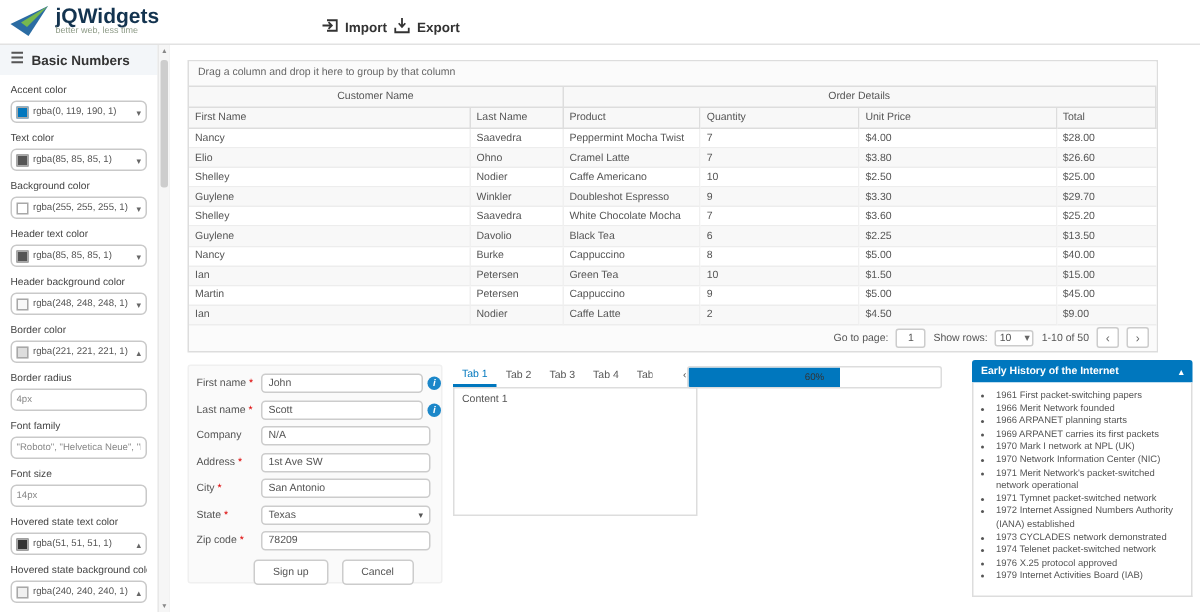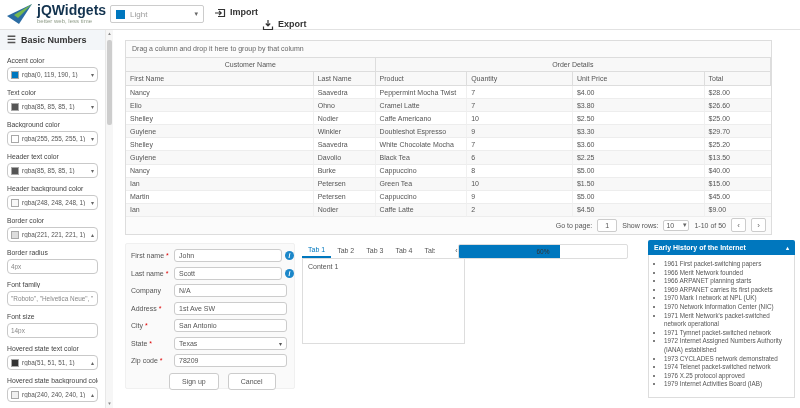--- a/index.html
+++ b/index.html
@@ -11,24 +11,24 @@
           border-bottom:1px solid #e2e2e2;box-sizing:border-box;}
   .logo{position:absolute;left:6px;top:3px;display:flex;align-items:flex-start;gap:4px;cursor:pointer;}
   .logo-title{font-size:14px;font-weight:bold;color:#13334f;line-height:14px;}
   .logo-tagline{font-size:6px;color:#8e9b87;margin-top:1px;}
   .theme-select{position:absolute;left:110px;top:5px;width:94px;height:18px;border:1px solid #ccc;
                 border-radius:2px;background:#fff;display:flex;align-items:center;padding:0 5px;gap:5px;
                 box-sizing:border-box;}
   .swatch-sq{width:9px;height:9px;background:#0077be;flex:none;}
   .theme-val{font-size:8px;color:#9a9a9a;flex:1;}
   .chev{font-size:7px;color:#666;}
-  .tool-btn{position:absolute;top:7px;height:16px;display:flex;align-items:flex-start;gap:4px;
+  .tool-btn{position:absolute;top:7px;height:16px;display:flex;align-items:flex-end;gap:4px;
             font-size:9px;font-weight:bold;color:#333;cursor:pointer;}
   .tool-btn svg{display:block;}
-  #import-btn{left:214px;} #export-btn{left:262px;margin-top:12px;}
+  #import-btn{left:214px;} #export-btn{left:262px;}
 
   
   .sidebar{position:absolute;left:0;top:30px;width:113px;height:378px;background:#fff;
            border-right:1px solid #e0e0e0;box-sizing:border-box;overflow:hidden;}
   .sidebar-header{width:105px;height:20px;background:#f3f6f9;display:flex;align-items:center;gap:5px;
                   padding-left:7px;box-sizing:border-box;font-size:9px;font-weight:bold;color:#333;}
   .burger{font-size:10px;color:#555;line-height:10px;}
   .sidebar-fields{width:105px;box-sizing:border-box;padding:7px 7px 0 7px;}
   .sfield{margin-bottom:7px;}
   .slabel{font-size:6.8px;color:#444;margin-bottom:3px;white-space:nowrap;overflow:hidden;}
@@ -125,25 +125,20 @@
   <div class="topbar">
     <div class="logo">
       <svg width="27" height="22" viewBox="0 0 27 22">
         <polygon points="1,13 26,1 13,21" fill="#2b6ca3"></polygon>
         <polygon points="8,12 26,1 12,15" fill="#76b84e"></polygon>
       </svg>
       <div>
         <div class="logo-title">jQWidgets</div>
         <div class="logo-tagline">better web, less time</div>
       </div>
-    </div>
-    <div class="theme-select">
-      <span class="swatch-sq"></span>
-      <span class="theme-val">Light</span>
-      <span class="chev">▾</span>
     </div>
     <div class="tool-btn" id="import-btn">
       <svg width="12" height="12" viewBox="0 0 12 12">
         <path d="M4 2.5 H10.5 V9.5 H4" fill="none" stroke="#333" stroke-width="1.2"></path>
         <path d="M1 6 H7 M5 3.8 L7.2 6 L5 8.2" fill="none" stroke="#333" stroke-width="1.2"></path>
       </svg>
       <span>Import</span>
     </div>
     <div class="tool-btn" id="export-btn">
       <svg width="12" height="12" viewBox="0 0 12 12">

